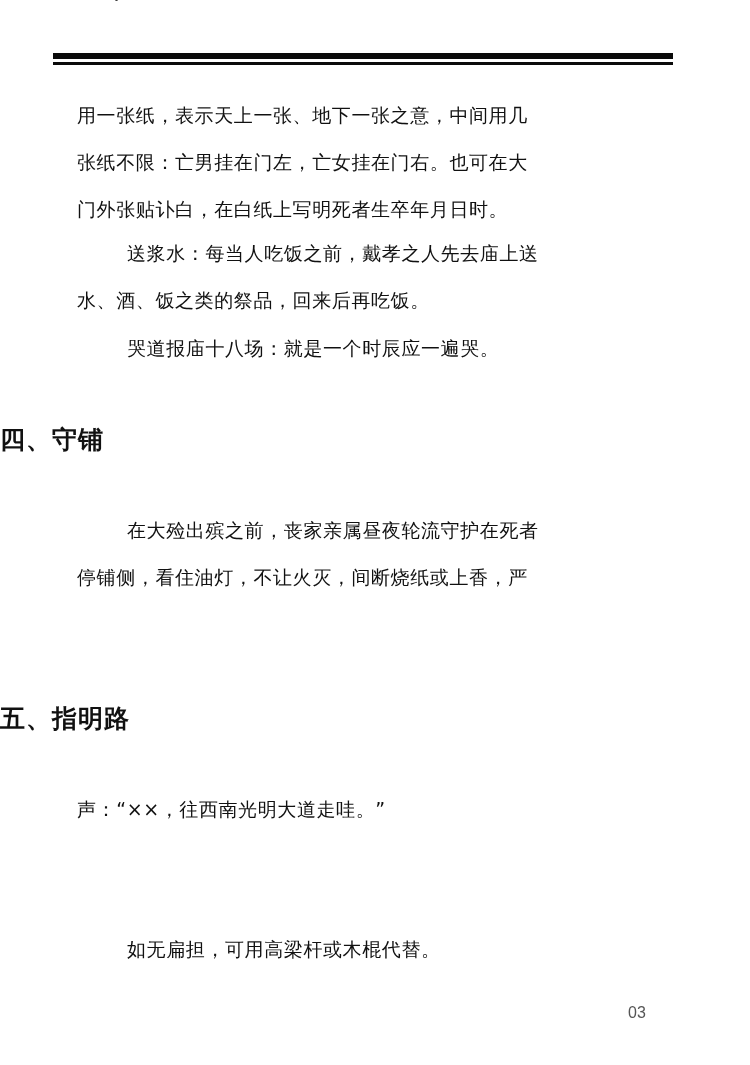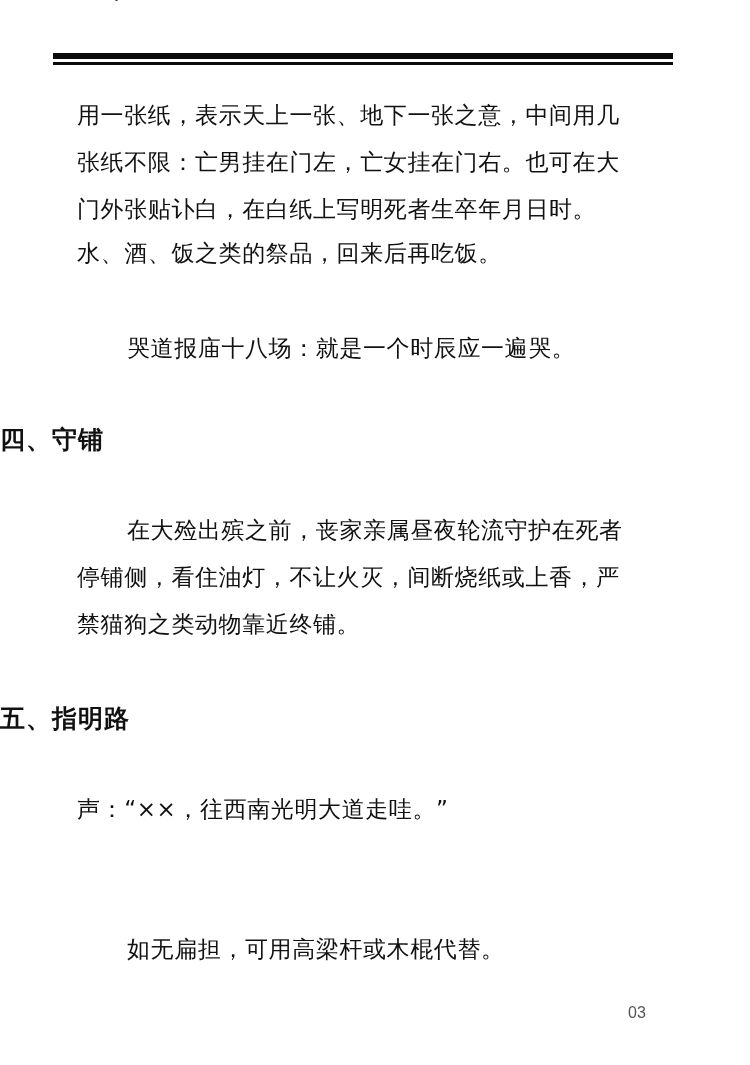--- a/index.html
+++ b/index.html
@@ -38,21 +38,21 @@
     top: -2px;
     width: 3px;
     height: 3px;
     background: #333;
     border-radius: 50%;
   }
   .para {
     position: absolute;
     left: 77px;
     width: 600px;
-    font-size: 23px;
+    font-size: 19px;
     line-height: 47px;
     letter-spacing: 0.6px;
     text-align: justify;
     text-align-last: left;
   }
   .para .line {
     display: block;
     white-space: nowrap;
     height: 47px;
   }
@@ -84,33 +84,33 @@
 </div>
 <div class="page-mark"></div>
 
 <div class="para" style="top:92px;">
   <span class="line">用一张纸，表示天上一张、地下一张之意，中间用几</span>
   <span class="line">张纸不限：亡男挂在门左，亡女挂在门右。也可在大</span>
   <span class="line">门外张贴讣白，在白纸上写明死者生卒年月日时。</span>
 </div>
 
 <div class="para" style="top:230px;">
+  <span class="line indent">送浆水：每当人吃饭之前，戴孝之人先去庙上送</span>
   <span class="line">水、酒、饭之类的祭品，回来后再吃饭。</span>
 </div>
 
 <div class="para" style="top:325px;">
   <span class="line indent">哭道报庙十八场：就是一个时辰应一遍哭。</span>
 </div>
 
 <div class="heading" style="top:423px;">四、守铺</div>
 
 <div class="para" style="top:507px;">
   <span class="line indent">在大殓出殡之前，丧家亲属昼夜轮流守护在死者</span>
   <span class="line">停铺侧，看住油灯，不让火灭，间断烧纸或上香，严</span>
-  <span class="line">禁猫狗之类动物靠近终铺。</span>
 </div>
 
 <div class="heading" style="top:702px;">五、指明路</div>
 
 <div class="para" style="top:786px;">
   <span class="line">声：“××，往西南光明大道走哇。”</span>
 </div>
 
 <div class="para" style="top:926px;">
   <span class="line indent">如无扁担，可用高梁杆或木棍代替。</span>

